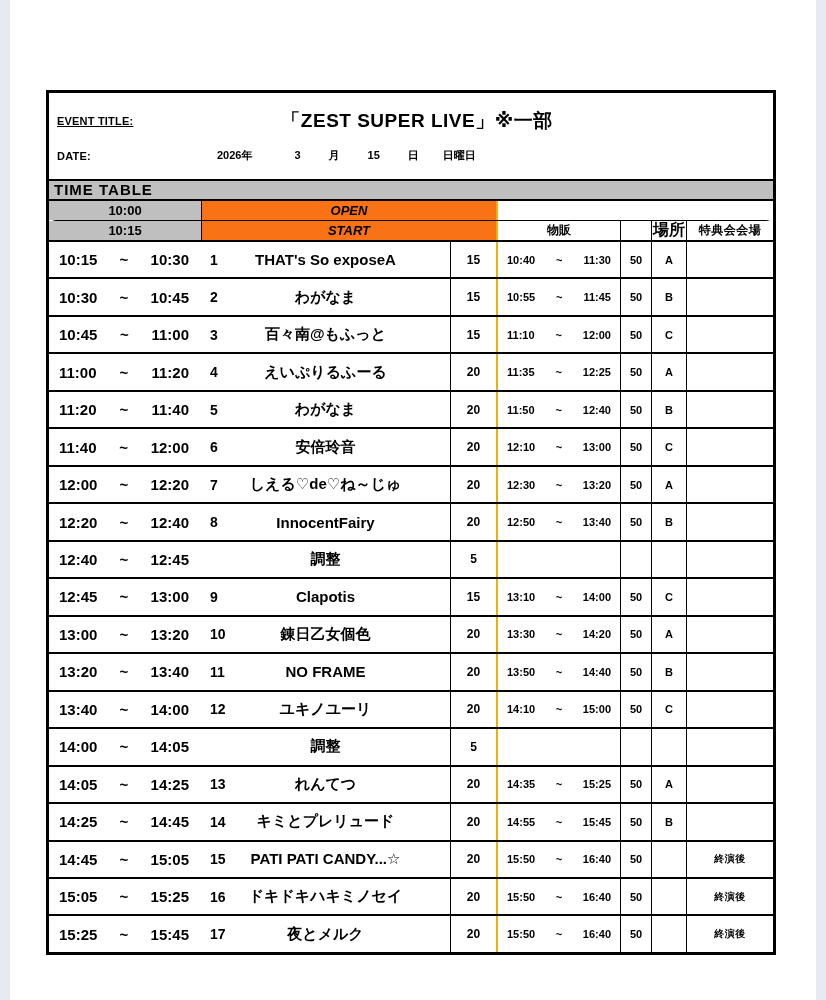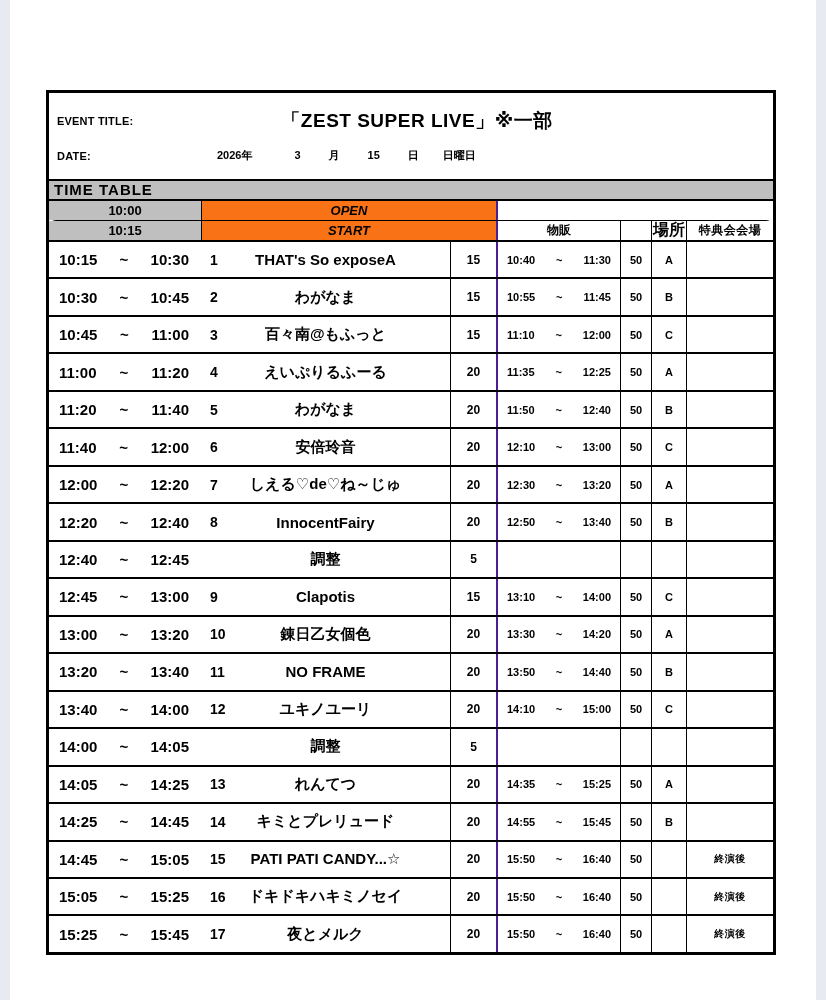--- a/index.html
+++ b/index.html
@@ -15,21 +15,21 @@
     background:#ffffff;
   }
   .sheet{
     position:absolute;left:36px;top:90px;width:730px;height:865px;
     border:3px solid #000;box-sizing:border-box;
     display:flex;flex-direction:column;background:#fff;
   }
   
   .title-block{position:relative;height:86px;border-bottom:2px solid #000;flex:none;}
   .lbl-small{position:absolute;left:8px;font-size:11px;font-weight:bold;letter-spacing:.2px;}
-  .event-label{top:22px;}
+  .event-label{top:22px;text-decoration:underline;}
   .date-label{top:57px;}
   .event-title{
     position:absolute;left:0;right:0;top:15px;text-align:center;
     font-size:19px;font-weight:bold;letter-spacing:.5px;margin-left:12px;
   }
   .date-line{
     position:absolute;left:168px;top:55px;display:flex;align-items:baseline;
     font-size:11px;font-weight:bold;
   }
   .date-line span{display:inline-block;}
@@ -40,21 +40,21 @@
   .d-dunit{margin-right:24px;}
   
   .section-bar{
     flex:none;height:18px;background:#bfbfbf;border-bottom:2px solid #000;
     font-size:15px;font-weight:bold;line-height:18px;padding-left:5px;letter-spacing:1px;
   }
   
   .grid{display:grid;grid-template-columns:152px 249px 46px 124px 31px 35px 1fr;}
   .cell{box-sizing:border-box;display:flex;align-items:center;justify-content:center;overflow:hidden;}
   .bL1{border-left:1px solid #000;}
-  .bL2{border-left:2px solid #4c1d95;}
+  .bL2{border-left:2px solid #eab308;}
   
   .hrow{flex:none;height:19px;font-weight:bold;}
   .hrow.open{border-bottom:1px solid #000;border-radius:7px;}
   .hrow.start{border-bottom:2px solid #000;}
   .hcell-time{grid-column:1;background:#bfbfbf;font-size:13px;}
   .hcell-mid{grid-column:2 / span 2;background:#f97316;font-size:13px;font-style:italic;}
   .hcell-rest{grid-column:4 / span 4;background:#fff;}
   .hcell-goods{grid-column:4;font-size:12px;}
   .hcell-blank{grid-column:5;}
   .hcell-place{grid-column:6;font-size:16px;}

